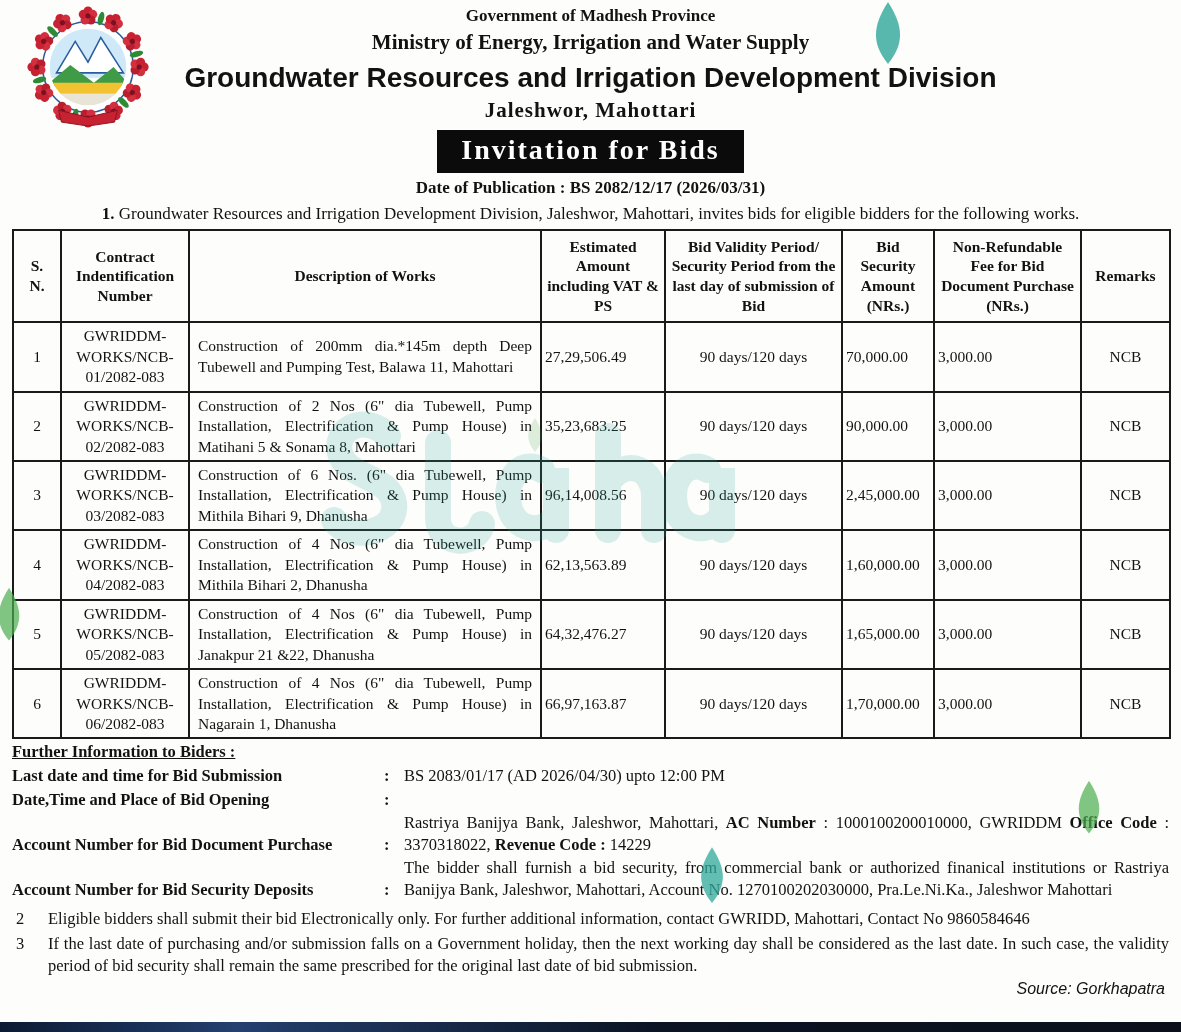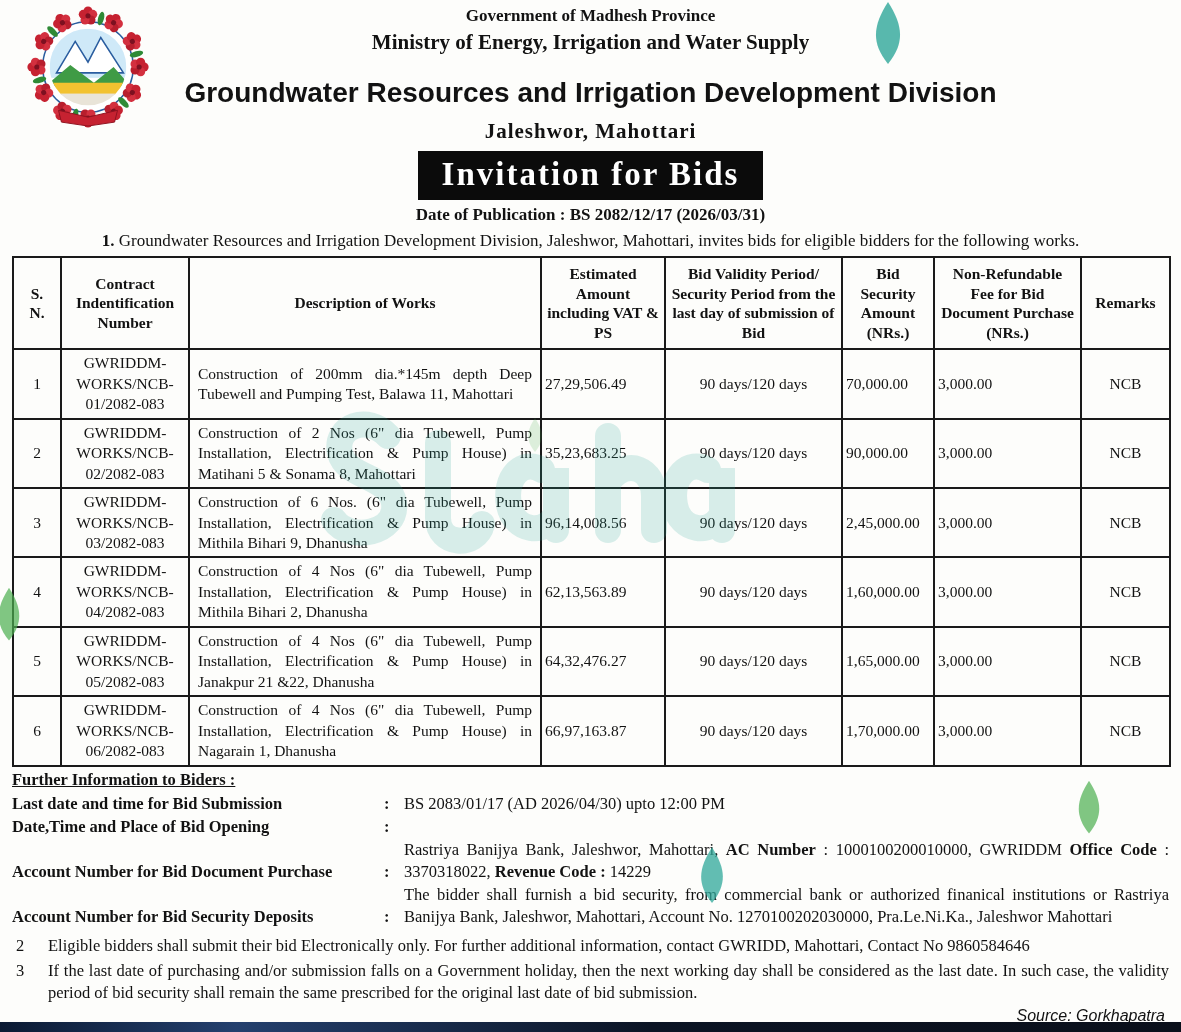--- a/index.html
+++ b/index.html
@@ -11,26 +11,26 @@
     color: #121212;
     position: relative;
     overflow: hidden;
   }
   .page { position: relative; padding: 6px 12px 0; height: 100%; z-index: 1; }
 
   
   header { text-align: center; position: relative; line-height: 1.22; }
   .h-govt { font-size: 17px; font-weight: bold; }
   .h-ministry { font-size: 21px; font-weight: bold; margin-top: 3px; }
-  .h-division { font-family: "Liberation Sans", sans-serif; font-size: 28px; font-weight: bold; margin-top: 21px; }
-  .h-location { font-size: 21px; font-weight: bold; margin-top: 8px; letter-spacing: 1px; }
+  .h-division { font-family: "Liberation Sans", sans-serif; font-size: 28px; font-weight: bold; margin-top: 6px; }
+  .h-location { font-size: 21px; font-weight: bold; margin-top: 2px; letter-spacing: 1px; }
   .banner-wrap { margin: 7px 0 5px; }
   .banner {
     display: inline-block; background: #0b0b0b; color: #fff;
-    font-size: 33px; font-weight: bold; padding: 3px 24px 6px; letter-spacing: 2px;
+    font-size: 28px; font-weight: bold; padding: 3px 24px 6px; letter-spacing: 2px;
   }
   .pub-date { font-size: 17px; font-weight: bold; margin-top: 1px; }
   .logo { position: absolute; left: 6px; top: 0; width: 140px; height: 122px; }
 
   .intro { margin: 4px 0 5px; font-size: 17px; text-align: center; line-height: 1.25; }
 
   
   table.bids { width: 100%; border-collapse: collapse; table-layout: fixed; }
   .bids th, .bids td {
     border: 2px solid #1a1a1a; vertical-align: middle;

